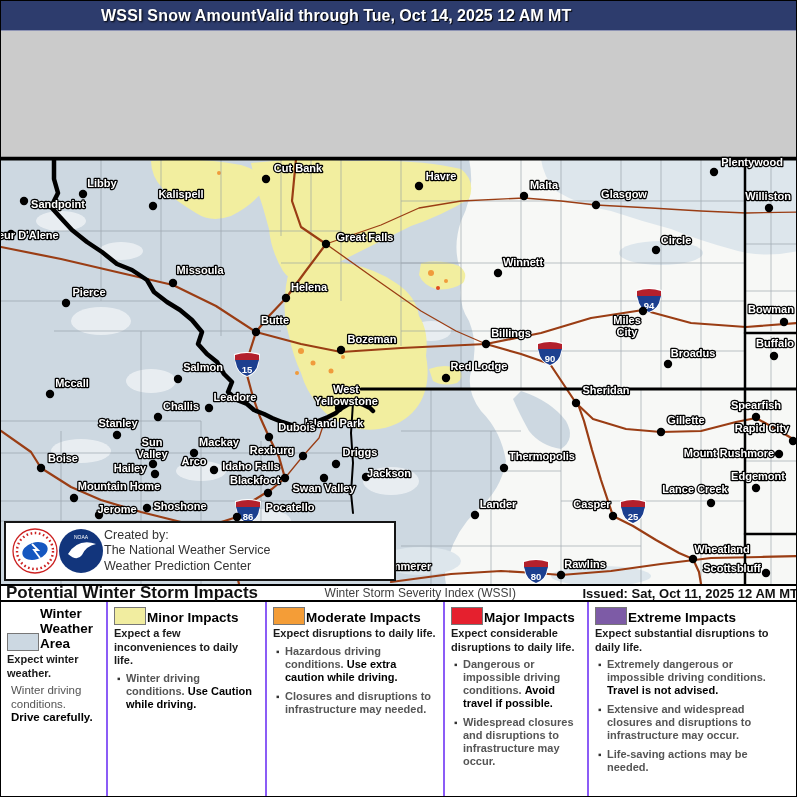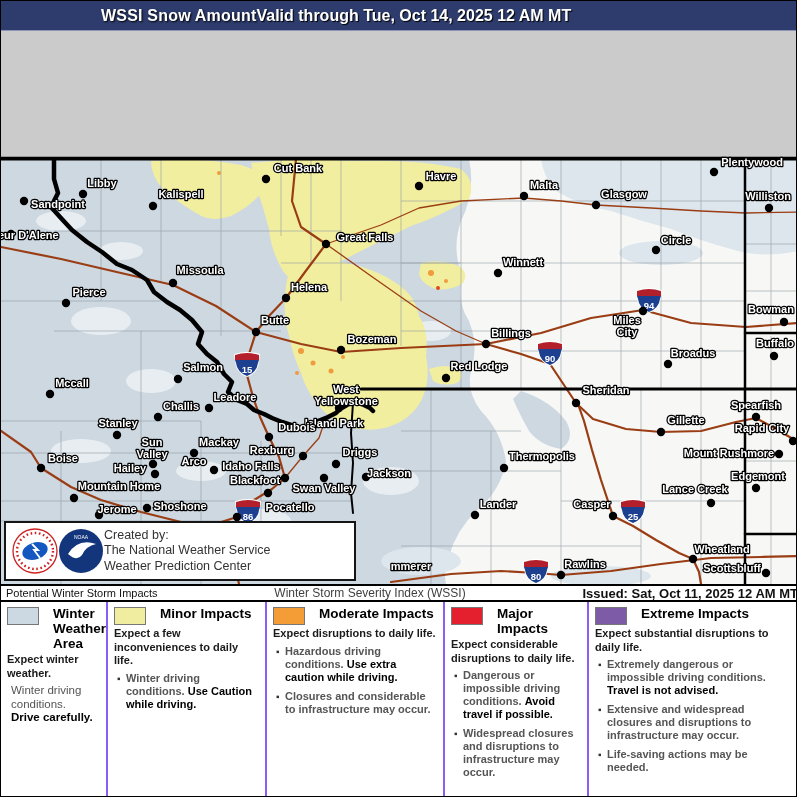--- a/index.html
+++ b/index.html
@@ -19,46 +19,46 @@
   
   .map-area{position:absolute;left:0;top:30px;width:797px;height:553px;background:#f7f8f6;}
   .map-area svg{display:block;}
   .city-label{
     font-family:"Liberation Sans", sans-serif;font-size:11px;font-weight:bold;
     fill:#fff;stroke:#000;stroke-width:2.6px;paint-order:stroke;stroke-linejoin:round;
     text-anchor:middle;
   }
   .shield-num{font-family:"Liberation Sans", sans-serif;font-size:9.5px;font-weight:bold;fill:#fff;text-anchor:middle;stroke:none;}
   .credit-box{
-    position:absolute;left:3px;top:490px;width:352px;height:60px;background:#fff;
+    position:absolute;left:3px;top:490px;width:392px;height:60px;background:#fff;
     border:2px solid #151515;box-sizing:border-box;display:flex;align-items:center;padding:2px 6px;
   }
   .credit-text{font-size:12.5px;color:#333;line-height:15.5px;}
   
   .status-bar{
     position:absolute;left:0;top:583px;width:797px;height:18px;background:#fff;
     border-top:2px solid #000;border-bottom:2px solid #000;box-sizing:border-box;
     display:flex;align-items:center;
   }
-  .sb-left{font-size:11px;font-weight:normal;color:#111;padding-left:5px;white-space:nowrap;}
+  .sb-left{font-size:17px;font-weight:bold;color:#111;padding-left:5px;white-space:nowrap;}
   .sb-center{flex:1;text-align:center;font-size:12px;color:#404040;white-space:nowrap;}
   .sb-right{font-size:13px;font-weight:bold;color:#111;padding-right:0;white-space:nowrap;}
   
   .legend{
     position:absolute;left:0;top:601px;width:797px;height:196px;background:#fff;
     display:flex;box-sizing:border-box;border-bottom:2px solid #000;
   }
   .lg-col{box-sizing:border-box;padding:4px 5px 2px 6px;overflow:hidden;}
   .lg-col + .lg-col{border-left:2px solid #8b5cf6;}
   .lg-c0{width:105px;}
   .lg-c1{width:159px;}
   .lg-c2{width:178px;}
   .lg-c3{width:144px;}
   .lg-c4{width:198px;}
-  .lg-head{display:flex;align-items:flex-start;gap:14px;margin-bottom:2px;}
+  .lg-head{display:flex;align-items:flex-end;gap:1px;margin-bottom:2px;}
   .swatch{flex:0 0 30px;height:16px;border:1px solid #777;margin-top:1px;}
   .lg-title{font-size:13.5px;font-weight:bold;color:#000;line-height:15px;}
   .lg-intro{margin:2px 0 4px 0;font-size:11px;font-weight:bold;color:#1a1a1a;line-height:13.5px;}
   .lg-body{margin:2px 0 0 4px;font-size:11.5px;line-height:13.5px;}
   .lg-list{list-style:none;margin:2px 0 0 0;padding:0 0 0 3px;font-weight:bold;}
   .lg-list li{
     font-size:11px;line-height:13px;margin-bottom:6px;padding-left:9px;position:relative;color:#555;
   }
   .lg-list li::before{content:"▪";position:absolute;left:0;top:0;color:#333;font-size:10px;}
   .g{color:#555;}
@@ -492,21 +492,21 @@
     </div>
 
     <div class="lg-col lg-c2">
       <div class="lg-head">
         <span class="swatch" style="background: rgb(244, 157, 55);"></span>
         <span class="lg-title">Moderate Impacts</span>
       </div>
       <p class="lg-intro">Expect disruptions to daily life.</p>
       <ul class="lg-list">
         <li><span class="g">Hazardous driving conditions.</span> <b>Use extra caution while driving.</b></li>
-        <li><span class="g">Closures and considerable to infrastructure may occur.</span> <b></b></li>
+        <li><span class="g">Closures and disruptions to infrastructure may needed.</span> <b></b></li>
       </ul>
     </div>
 
     <div class="lg-col lg-c3">
       <div class="lg-head">
         <span class="swatch" style="background: rgb(229, 32, 46);"></span>
         <span class="lg-title">Major Impacts</span>
       </div>
       <p class="lg-intro">Expect considerable disruptions to daily life.</p>
       <ul class="lg-list">

